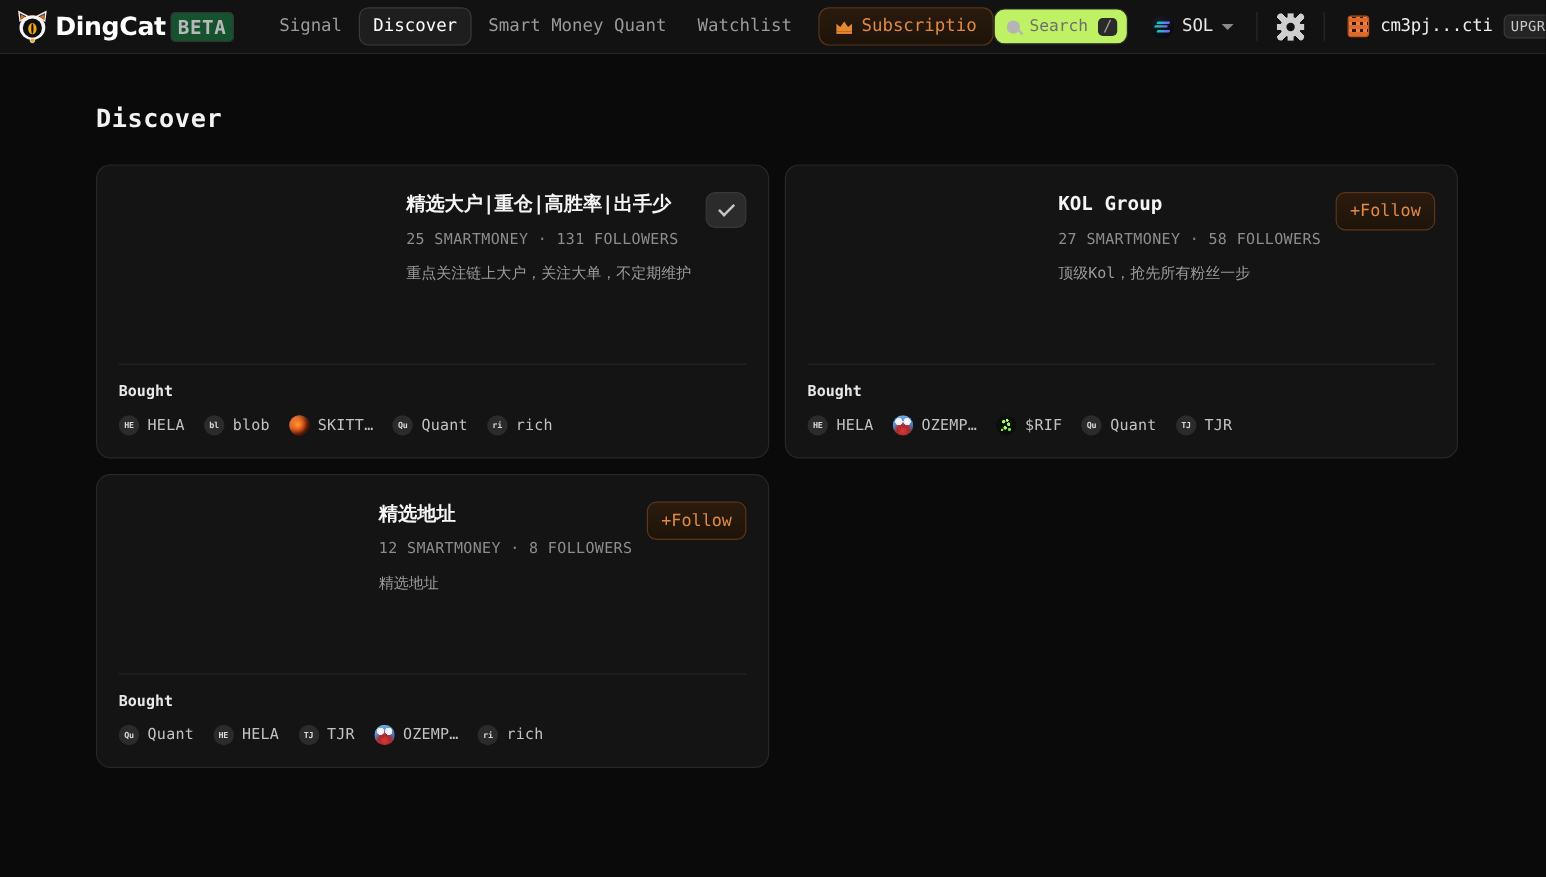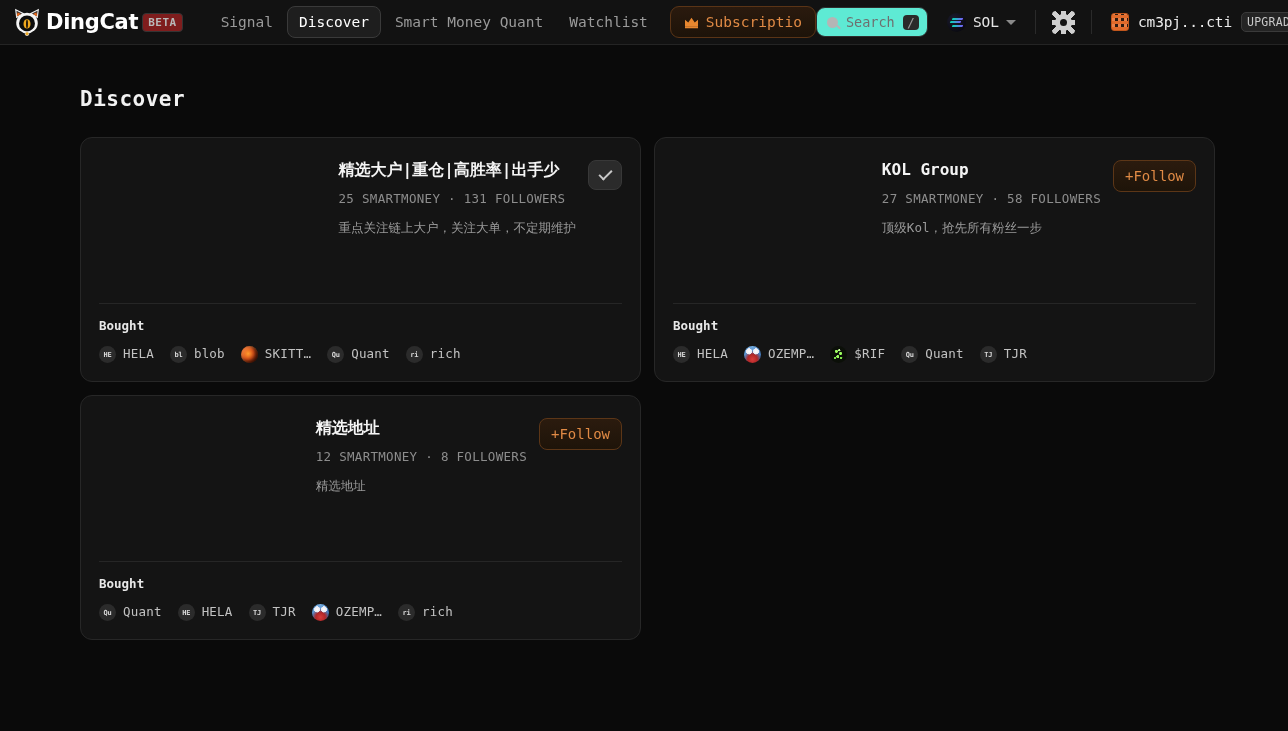--- a/index.html
+++ b/index.html
@@ -24,21 +24,21 @@
   .logo {
     width: 30px; height: 30px; border-radius: 50%;
     position: relative; flex: 0 0 auto;
   }
   .brand-name {
     font-family: "DejaVu Sans", "Liberation Sans", sans-serif;
     font-weight: bold; font-size: 21px; color: #ffffff;
     letter-spacing: -0.3px;
   }
   .beta-badge {
-    font-size: 11px; color: #b9b9b9; background: #7f1d1d;
+    font-size: 16px; color: #b9b9b9; background: #14532d;
     border: 1px solid #343434; border-radius: 4px;
     padding: 2px 5px; letter-spacing: 0.5px; font-weight: bold;
   }
   .hdr-divider { width: 1px; height: 24px; background: #2a2a2a; margin: 0 10px; }
   .nav { display: flex; align-items: center; gap: 2px; margin-left: 6px; text-align: center; }
   .nav-item {
     font-size: 14.5px; color: #9a9a9a; padding: 7px 11px;
     border-radius: 8px; letter-spacing: 0px; white-space: nowrap;
     border: 1px solid transparent;
   }
@@ -51,21 +51,21 @@
     background: linear-gradient(180deg,#2a1a0e,#1d1309);
     border: 1px solid #5a3416; border-radius: 9px;
     padding: 7px 13px; margin-left: 8px; white-space: nowrap;
   }
   .crown {
     width: 15px; height: 13px; position: relative; flex: 0 0 auto;
   }
   .hdr-right { margin-left: auto; display: flex; align-items: center; gap: 0; }
   .search-box {
     display: flex; align-items: center; gap: 8px;
-    background: #5eead4; border: 1px solid #2d2d2d; border-radius: 9px;
+    background: #bef264; border: 1px solid #2d2d2d; border-radius: 9px;
     padding: 6px 8px 6px 10px; width: 112px;
   }
   .search-dot {
     width: 11px; height: 11px; border-radius: 50%;
     background: #b5b5b5; position: relative; flex: 0 0 auto;
   }
   .search-dot::after {
     content:""; position:absolute; width:5px; height:2px; background:#b5b5b5;
     right:-3px; bottom:0px; transform: rotate(45deg); border-radius:1px;
   }

